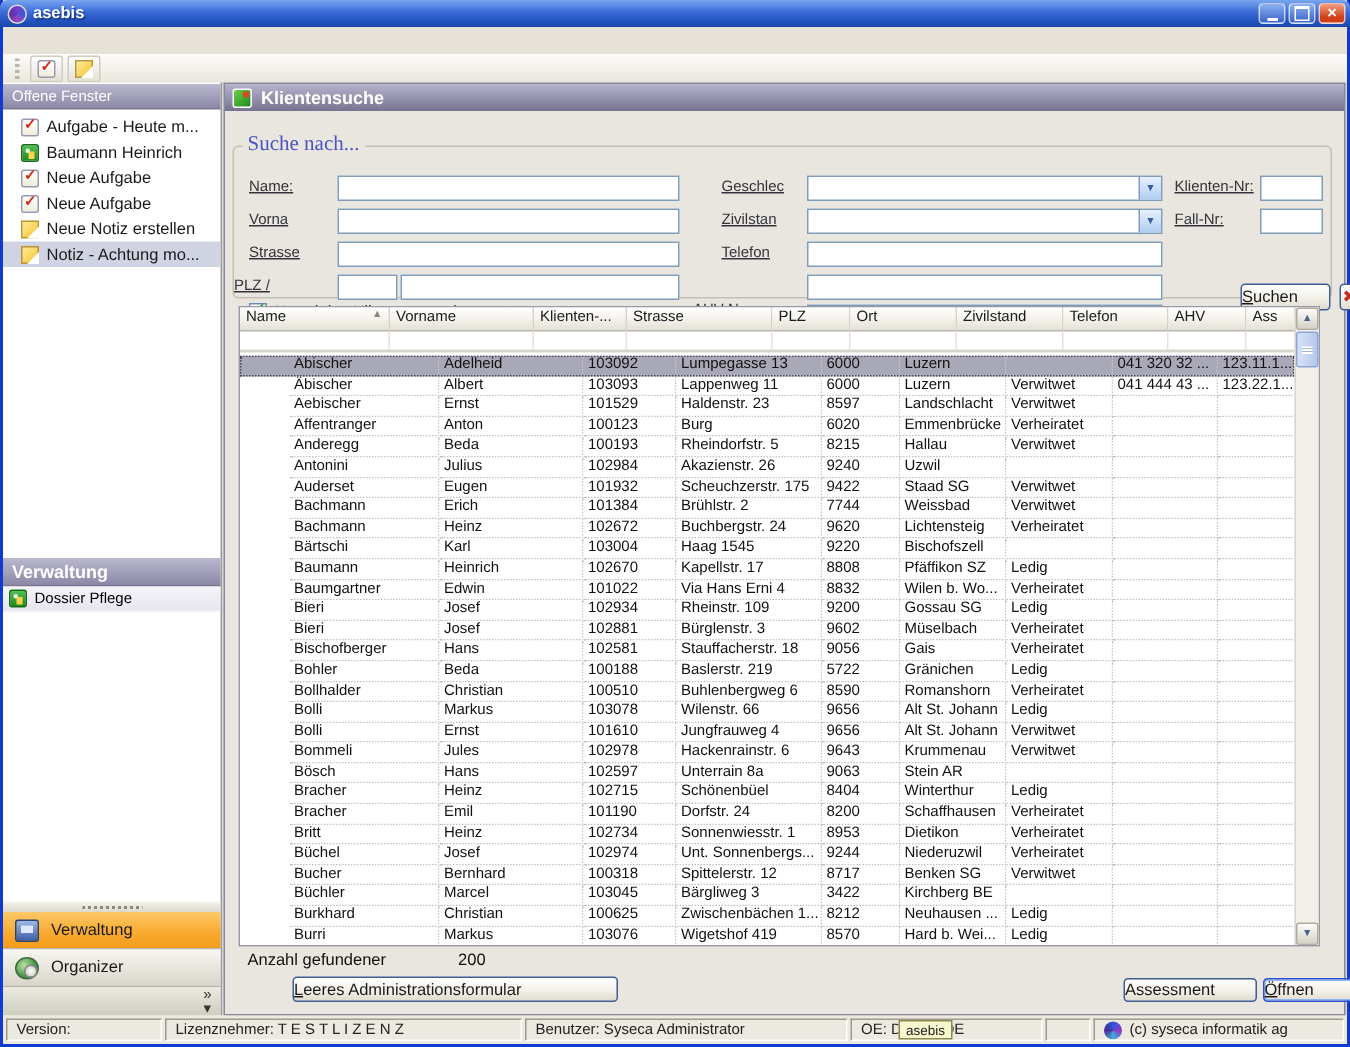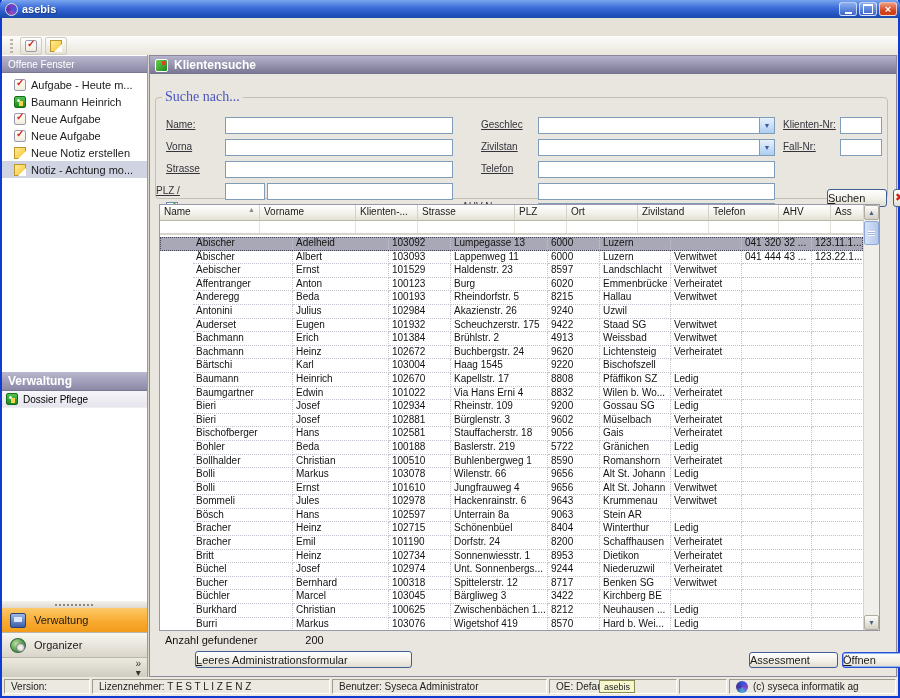--- a/index.html
+++ b/index.html
@@ -141,21 +141,21 @@
   .btn-assessment { left:563px; top:596px; width:89px; height:16px; }
   .btn-open { left:656px; top:596px; width:70px; height:16px; }
   .btn-suchen { left:635px; top:84px; width:60px; height:18px; }
   .btn-clear { left:701px; top:84px; width:25px; height:18px; }
 
   
   .statusbar { position:absolute; left:0; right:0; bottom:0; height:19px; background:#ece9e0;
     display:flex; align-items:center; gap:2px; padding:0 2px; }
   .seg { height:15px; border:1px solid; border-color:#9d9a8f #fff #fff #9d9a8f; font-size:10px; color:#222;
     display:flex; align-items:center; padding:0 6px; white-space:nowrap; overflow:hidden; }
-  .seg.s1{width:86px;} .seg.s2{width:238px;} .seg.s3{width:215px;} .seg.s4{width:128px;}
+  .seg.s1{width:104px;} .seg.s2{width:238px;} .seg.s3{width:215px;} .seg.s4{width:128px;}
   .seg.fill{flex:1;} .seg.s6{width:167px; gap:5px;}
   .task-tip { position:absolute; left:597px; top:3px; height:13px; padding:0 4px; background:#f6f6cf;
     border:1px solid #8a8a50; font-size:9px; color:#222; display:flex; align-items:center; z-index:5; }
 </style>
 </head>
 <body>
 
 <div class="window">
 
   <div class="titlebar">
@@ -453,21 +453,21 @@
               <div class="td"></div>
               <div class="td"></div>
               <div class="td">0</div>
             </div>
 
             <div class="trow cols">
               <div class="td">Bachmann</div>
               <div class="td">Erich</div>
               <div class="td">101384</div>
               <div class="td">Brühlstr. 2</div>
-              <div class="td">4913</div>
+              <div class="td">7744</div>
               <div class="td">Weissbad</div>
               <div class="td">Verwitwet</div>
               <div class="td"></div>
               <div class="td"></div>
               <div class="td">0</div>
             </div>
 
             <div class="trow cols">
               <div class="td">Bachmann</div>
               <div class="td">Heinz</div>
@@ -569,21 +569,21 @@
               <div class="td">Ledig</div>
               <div class="td"></div>
               <div class="td"></div>
               <div class="td">0</div>
             </div>
 
             <div class="trow cols">
               <div class="td">Bollhalder</div>
               <div class="td">Christian</div>
               <div class="td">100510</div>
-              <div class="td">Buhlenbergweg 1</div>
+              <div class="td">Buhlenbergweg 6</div>
               <div class="td">8590</div>
               <div class="td">Romanshorn</div>
               <div class="td">Verheiratet</div>
               <div class="td"></div>
               <div class="td"></div>
               <div class="td">0</div>
             </div>
 
             <div class="trow cols">
               <div class="td">Bolli</div>

